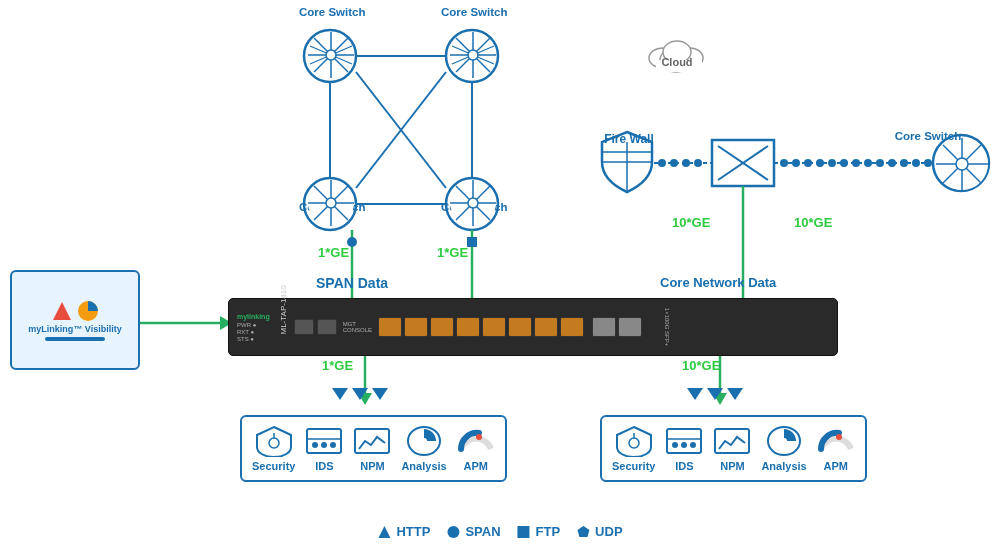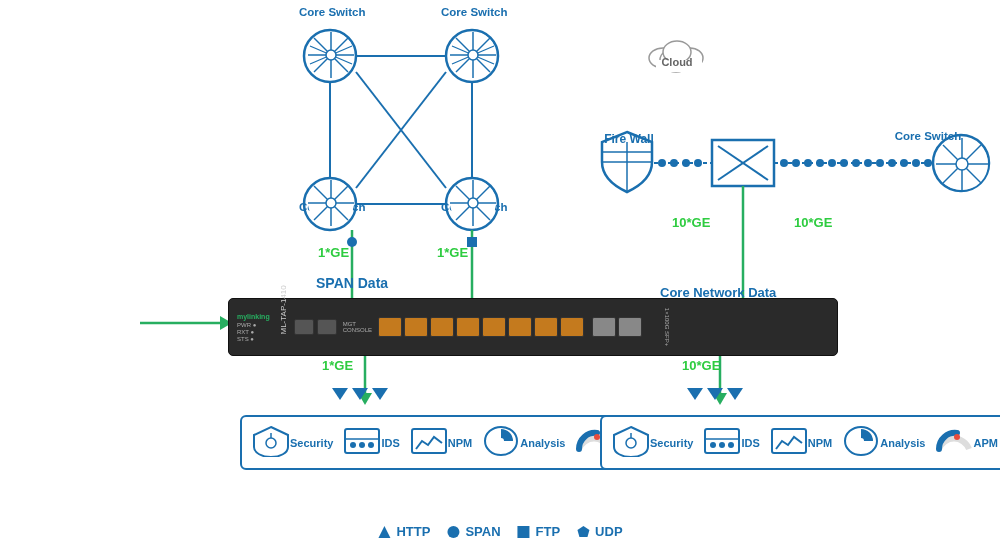--- a/index.html
+++ b/index.html
@@ -98,21 +98,21 @@
       border-radius: 6px;
       padding: 8px 10px;
       display: flex;
       gap: 10px;
       align-items: flex-end;
       background: white;
     }
 
     .tool-item {
       display: flex;
-      flex-direction: row;
+      flex-direction: column;
       align-items: center;
       font-size: 11px;
       color: #1a6faf;
       font-weight: bold;
     }
 
     .tool-icon {
       width: 38px;
       height: 32px;
       margin-bottom: 3px;
@@ -328,31 +328,48 @@
   <div class="span-label" style="top:275px;left:316px;color:#1a6faf;font-weight:bold;font-size:14px;">
     <span>SPAN Data</span>
   </div>
 
   <div class="data-label" style="top:215px;left:672px;">
     <span>10*GE</span>
   </div>
   <div class="data-label" style="top:215px;left:794px;">
     <span>10*GE</span>
   </div>
-  <div class="data-label" style="top:285px;left:660px;color:#1a6faf;font-size:13px;">
+  <div class="data-label" style="top:275px;left:660px;color:#1a6faf;font-size:13px;">
     <span>Core Network Data</span>
   </div>
 
   <div class="data-label" style="top:358px;left:322px;font-size:13px;">
     <span>1*GE</span>
   </div>
   <div class="data-label" style="top:358px;left:682px;font-size:13px;">
     <span>10*GE</span>
   </div>
 
+  <div class="monitor-box">
+    <div class="monitor-screen">
+
+      <svg width="22" height="22" viewBox="0 0 22 22">
+        <polygon points="11,2 20,20 2,20" fill="#e74c3c"></polygon>
+      </svg>
+
+      <svg width="22" height="22" viewBox="0 0 22 22">
+        <circle cx="11" cy="11" r="10" fill="#f39c12"></circle>
+        <path d="M11,11 L11,1 A10,10 0 0,1 21,11 Z" fill="#1a6faf"></path>
+        <path d="M11,11 L21,11 A10,10 0 0,1 11,21 Z" fill="none"></path>
+      </svg>
+    </div>
+    <div class="monitor-label">myLinking™ Visibility</div>
+
+    <div style="width:60px;height:4px;background:#1a6faf;border-radius:2px;margin-top:3px;"></div>
+  </div>
 
   <div class="device-rack">
 
     <div style="display:flex;flex-direction:column;align-items:flex-start;margin-right:6px;">
       <div style="font-size:7px;color:#27ae60;font-weight:bold;">mylinking</div>
       <div style="display:flex;gap:2px;margin-top:2px;">
         <div style="display:flex;flex-direction:column;gap:1px;">
           <div style="font-size:6px;color:#aaa;">PWR ●</div>
           <div style="font-size:6px;color:#aaa;">RXT ●</div>
           <div style="font-size:6px;color:#aaa;">STS ●</div>

